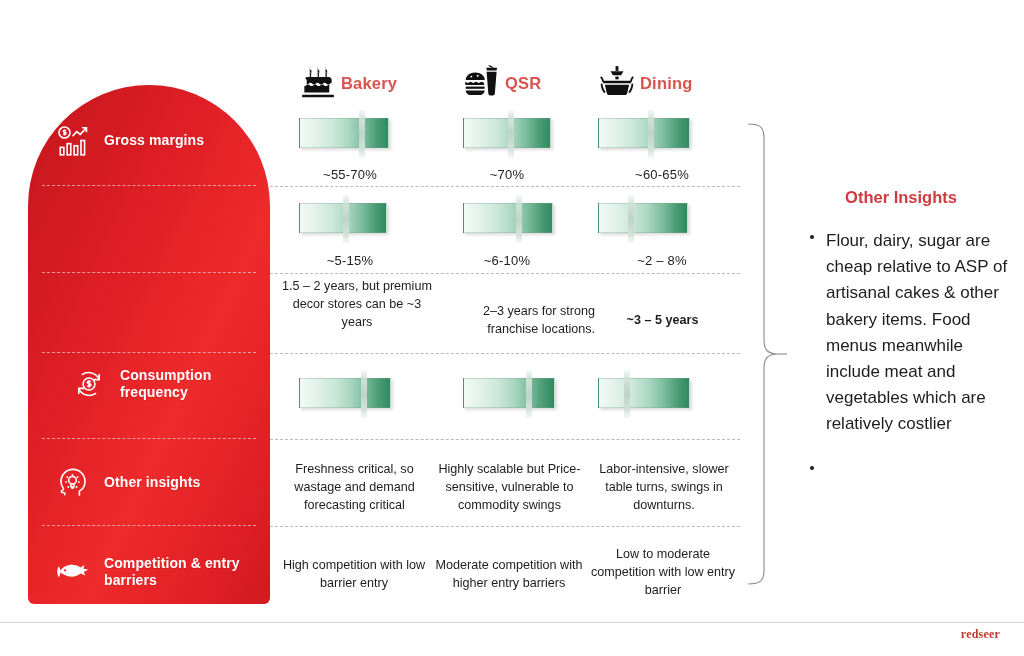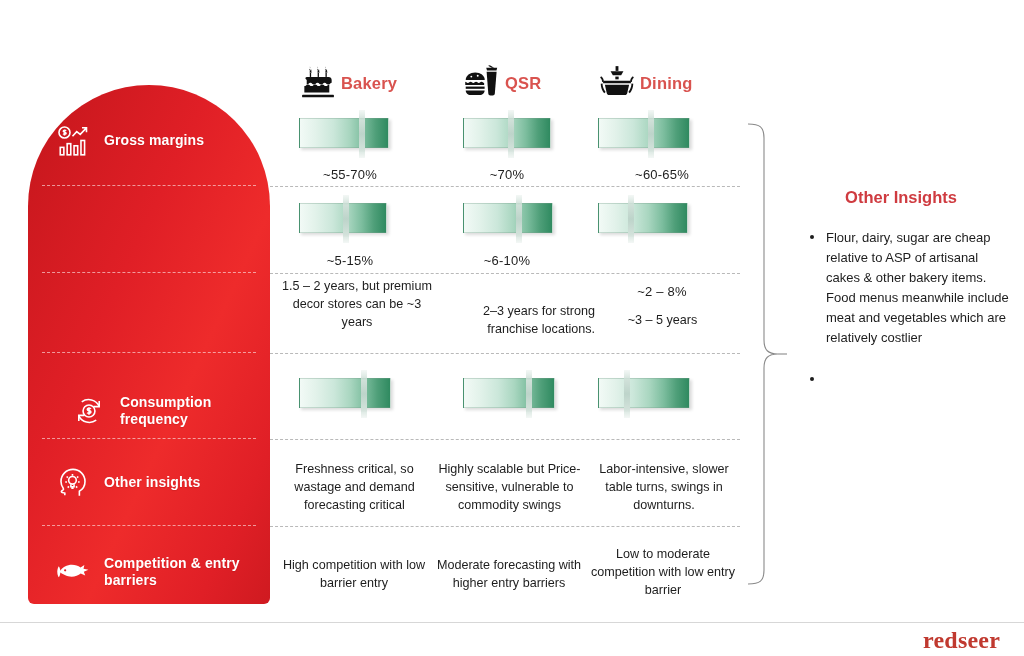--- a/index.html
+++ b/index.html
@@ -86,35 +86,35 @@
   .legend .lg-label { font-size: 13.5px; color: #1a1a1a; font-weight: 500; }
   .legend .bar { width: 92px; }
 
   .insights-title {
     position: absolute; left: 796px; top: 188px; width: 210px;
     text-align: center; color: #cf3b40; font-size: 16.5px; font-weight: 600;
   }
   .insights-list { position: absolute; left: 806px; top: 228px; width: 205px; }
   .insight-item {
     position: relative; padding-left: 20px; margin-bottom: 22px;
-    font-size: 13px; line-height: 1.54; color: #1d1d1d;
+    font-size: 17px; line-height: 1.54; color: #1d1d1d;
   }
   .insight-item .bullet {
     position: absolute; left: 4px; top: 7px;
     width: 4px; height: 4px; border-radius: 50%; background: #1d1d1d;
   }
 
   .brace { position: absolute; left: 746px; top: 122px; }
 
   
   .footer-rule { position: absolute; left: 0; top: 622px; width: 1024px; height: 1px; background: #d7d7d7; }
   .logo {
     position: absolute; right: 24px; top: 627px;
     color: #c0392f; font-family: "Liberation Serif", serif;
-    font-size: 24px; font-weight: bold; letter-spacing: .2px;
+    font-size: 12px; font-weight: bold; letter-spacing: .2px;
   }
 </style>
 </head>
 <body>
 
 <div id="page">
 
   <div class="red-panel">
     <div class="red-rows" id="red-rows">
         <div class="red-row" style="top: 20px; height: 72px;">
@@ -127,21 +127,21 @@
               <rect x="10.5" y="18.5" width="3.4" height="10.5"></rect>
       <rect x="17" y="20.5" width="3.4" height="8.5"></rect>
               <rect x="23.5" y="15.5" width="3.4" height="13.5"></rect>
     </svg>
           </span>
           <span class="rlabel">Gross margins</span>
         </div>
         <div class="red-divider" style="top: 100px;"></div>
         <div class="red-divider" style="top: 187px;"></div>
         <div class="red-divider" style="top: 267px;"></div>
-        <div class="red-row" style="top: 295px; height: 62px; padding-left: 44px;">
+        <div class="red-row" style="top: 268px; height: 62px; padding-left: 44px;">
           <span class="ricon">
             <svg viewBox="0 0 32 32" fill="none" stroke="currentColor" stroke-width="1.5">
       <circle cx="16" cy="16" r="5.6"></circle>
               <path d="M16 12.4v7.2M17.9 13.9c-.7-.6-3.5-.8-3.5.7 0 1.4 3.4.7 3.4 2.3 0 1.5-2.9 1.4-3.6.7"></path>
       <path d="M25.6 11.5A11 11 0 0 0 9.2 7.4" stroke-dasharray="0"></path>
       <path d="M6.4 20.5a11 11 0 0 0 16.4 4.1"></path>
       <path d="M25.6 6.6v5.3h-5.3M6.4 25.4v-5.3h5.3"></path>
     </svg>
           </span>
           <span class="rlabel">Consumption frequency</span>
@@ -258,44 +258,44 @@
         <div class="bar" style="width: 90px;">
           <div class="marker" style="left: 62%;"></div>
         </div>
       </div>
       <div class="bar-val" style="left: 447px; top: 253px;">~6-10%</div>
       <div class="bar-wrap" style="left: 598px; top: 203px;">
         <div class="bar" style="width: 90px;">
           <div class="marker" style="left: 36%;"></div>
         </div>
       </div>
-      <div class="bar-val" style="left: 602px; top: 253px; margin-top: 31px;">~2 – 8%</div>
+      <div class="bar-val" style="left: 602px; top: 253px;">~2 – 8%</div>
       <div class="bar-wrap" style="left: 299px; top: 378px;">
         <div class="bar" style="width: 92px;">
           <div class="marker" style="left: 71%;"></div>
         </div>
       </div>
       <div class="bar-wrap" style="left: 463px; top: 378px;">
         <div class="bar" style="width: 92px;">
           <div class="marker" style="left: 72%;"></div>
         </div>
       </div>
       <div class="bar-wrap" style="left: 598px; top: 378px;">
         <div class="bar" style="width: 92px;">
           <div class="marker" style="left: 31%;"></div>
         </div>
       </div>
       <div class="cell-text" style="left: 277px; top: 278px; width: 160px;">1.5 – 2 years, but premium decor stores can be ~3 years</div>
       <div class="cell-text" style="left: 455px; top: 303px; width: 140px; text-align: right;">2–3 years for strong franchise locations.</div>
-      <div class="cell-text" style="left: 600px; top: 312px; width: 125px;">~3 – 5 years</div>
+      <div class="cell-text" style="left: 600px; top: 312px; width: 125px; font-weight: bold;">~3 – 5 years</div>
       <div class="cell-text" style="left: 283px; top: 461px; width: 143px;">Freshness critical, so wastage and demand forecasting critical</div>
       <div class="cell-text" style="left: 433px; top: 461px; width: 153px;">Highly scalable but Price-sensitive, vulnerable to commodity swings</div>
       <div class="cell-text" style="left: 590px; top: 461px; width: 148px;">Labor-intensive, slower table turns, swings in downturns.</div>
       <div class="cell-text" style="left: 280px; top: 557px; width: 148px;">High competition with low barrier entry</div>
-      <div class="cell-text" style="left: 430px; top: 557px; width: 158px;">Moderate forecasting with higher entry barriers</div>
+      <div class="cell-text" style="left: 430px; top: 557px; width: 158px;">Moderate competition with higher entry barriers</div>
       <div class="cell-text" style="left: 588px; top: 546px; width: 150px;">Low to moderate competition with low entry barrier</div>
     </div>
 
 
   <svg class="brace" width="42" height="464" viewBox="0 0 42 464">
     <path d="M2 2 C 14 2 18 5 18 16 L18 218 C18 228 22 232 32 232 C22 232 18 236 18 246 L18 448 C18 459 14 462 2 462" fill="none" stroke="#8a8a8a" stroke-width="1.1"></path>
     <line x1="32" y1="232" x2="41" y2="232" stroke="#8a8a8a" stroke-width="1.1"></line>
   </svg>
 
   <div class="insights-title">Other Insights</div>

